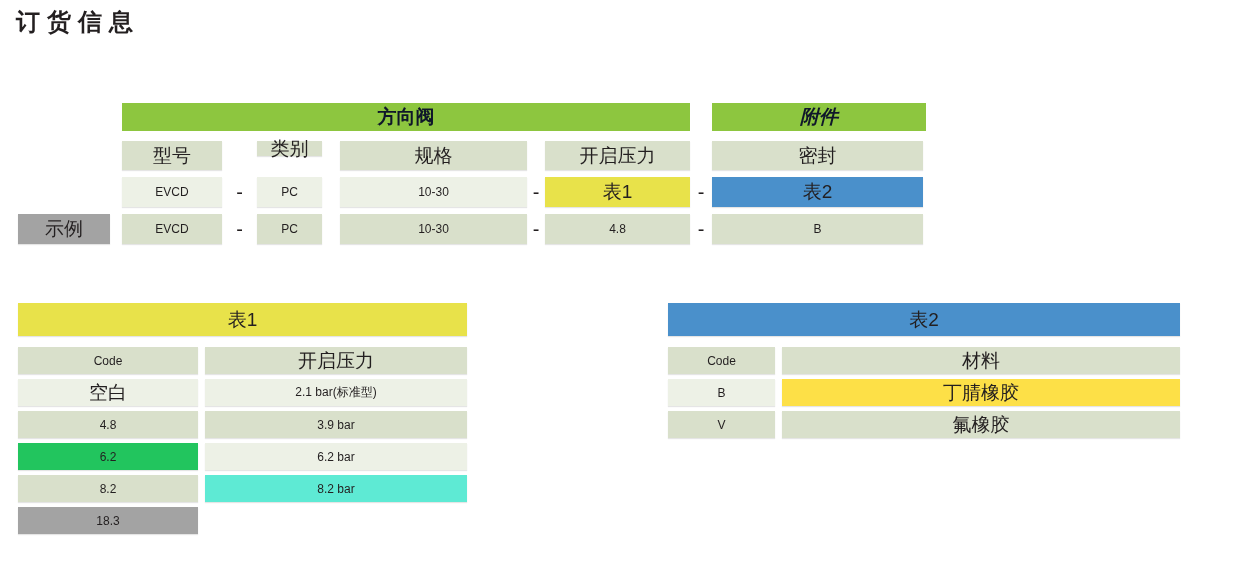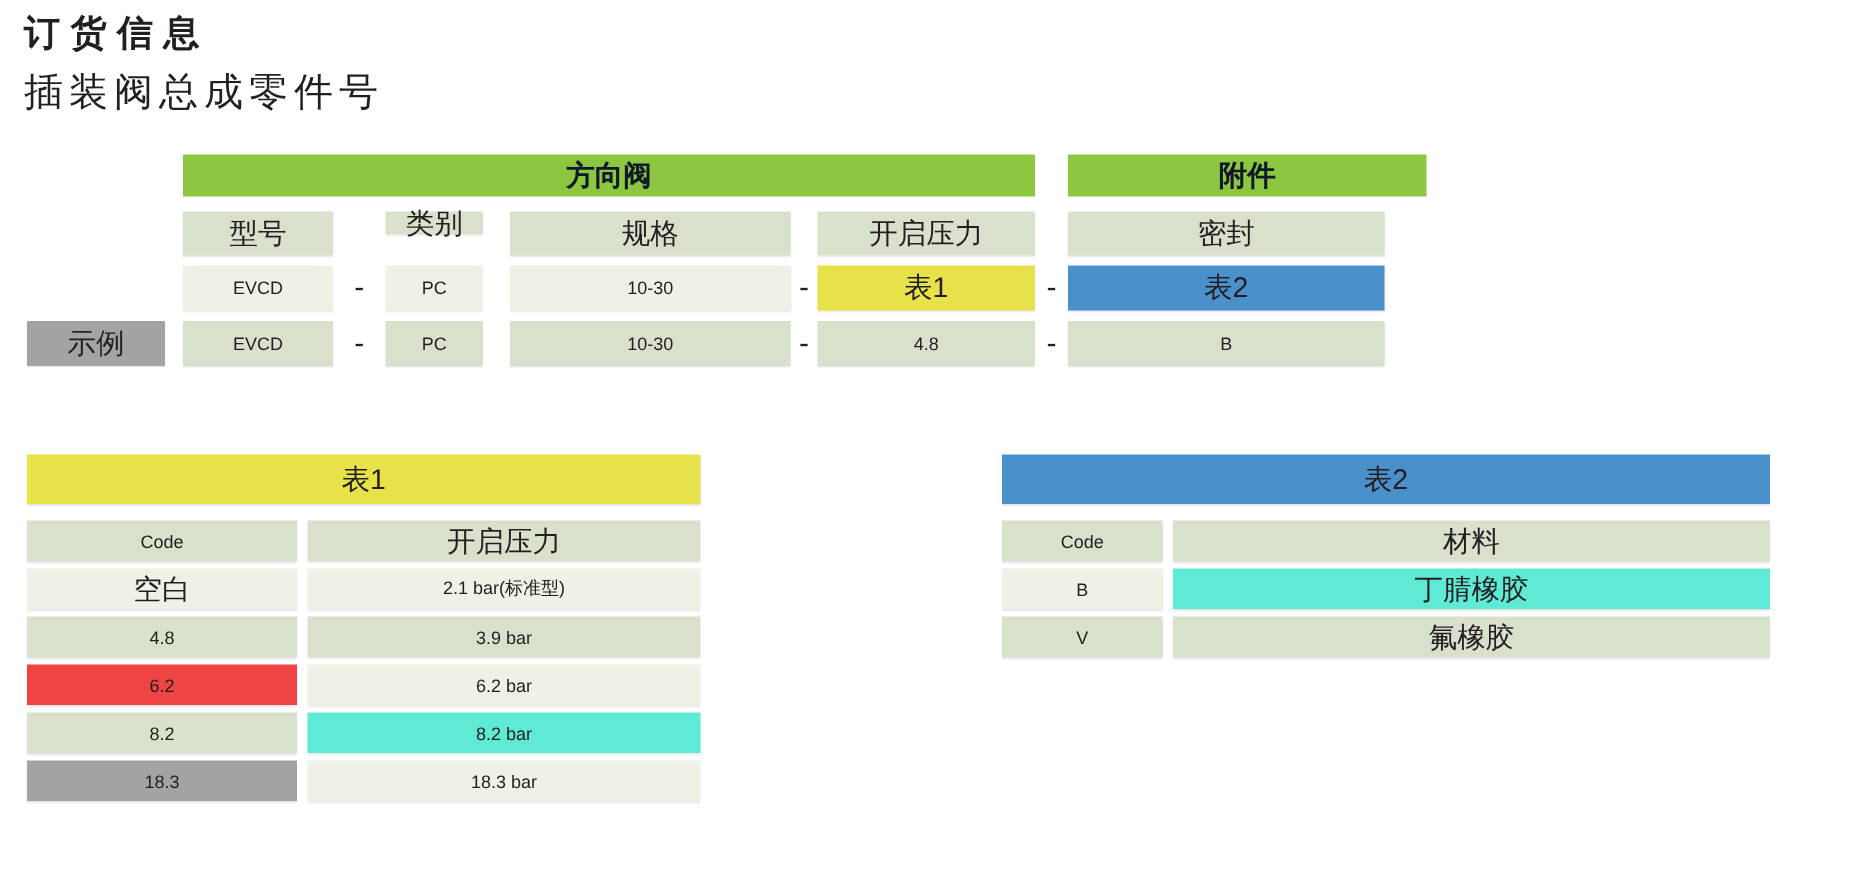--- a/index.html
+++ b/index.html
@@ -50,26 +50,25 @@
   }
   .gap{width:7px;flex:0 0 7px;}
   .grow{flex:1;}
 </style>
 </head>
 <body>
 
 <div class="page">
 
   <div class="abs title">订货信息</div>
-  <div class="abs subtitle">插装阀总成零件号</div>
 
   <div>
 
     <div class="abs cell green" style="left:122px;top:103px;width:568px;height:28px;background:#8dc63f;">方向阀</div>
-    <div class="abs cell green" style="left:712px;top:103px;width:239px;height:28px;background:#8dc63f;">附件</div>
+    <div class="abs cell green" style="left:712px;top:103px;width:214px;height:28px;background:#8dc63f;font-style:italic;">附件</div>
 
     <div class="abs cell cjk" style="left:122px;top:141px;width:100px;height:29px;background:#d9e0cb;">型号</div>
     <div class="abs cell cjk" style="left:257px;top:141px;width:65px;height:15px;background:#d9e0cb;">类别</div>
     <div class="abs cell cjk" style="left:340px;top:141px;width:187px;height:29px;background:#d9e0cb;">规格</div>
     <div class="abs cell cjk" style="left:545px;top:141px;width:145px;height:29px;background:#d9e0cb;">开启压力</div>
     <div class="abs cell cjk" style="left:712px;top:141px;width:211px;height:29px;background:#d9e0cb;">密封</div>
 
     <div class="abs cell latin" style="left:122px;top:177px;width:100px;height:30px;background:#edf1e6;">EVCD</div>
     <div class="abs dash" style="left:222px;top:177px;width:35px;height:30px;">-</div>
     <div class="abs cell latin" style="left:257px;top:177px;width:65px;height:30px;background:#edf1e6;">PC</div>
@@ -101,47 +100,46 @@
       <div class="bcell cjk" style="width:180px;background:#edf1e6;">空白</div>
       <div class="gap"></div>
       <div class="bcell latin grow" style="background:#edf1e6;">2.1 bar(标准型)</div>
     </div>
     <div class="brow">
       <div class="bcell latin" style="width:180px;background:#d9e0cb;">4.8</div>
       <div class="gap"></div>
       <div class="bcell latin grow" style="background:#d9e0cb;">3.9 bar</div>
     </div>
     <div class="brow">
-      <div class="bcell latin" style="width:180px;background:#ef4444;">6.2</div>
+      <div class="bcell latin" style="width:180px;background:#22c55e;">6.2</div>
       <div class="gap"></div>
       <div class="bcell latin grow" style="background:#edf1e6;">6.2 bar</div>
     </div>
     <div class="brow">
       <div class="bcell latin" style="width:180px;background:#d9e0cb;">8.2</div>
       <div class="gap"></div>
       <div class="bcell latin grow" style="background:#5eead4;">8.2 bar</div>
     </div>
     <div class="brow">
       <div class="bcell latin" style="width:180px;background:#a3a3a3;">18.3</div>
       <div class="gap"></div>
-      <div class="bcell latin grow" style="background:#edf1e6;">18.3 bar</div>
     </div>
   </div>
 
   <div class="btable" style="left:668px;top:303px;width:512px;">
     <div class="btitle" style="background:#4a90cb;">表2</div>
     <div class="brow">
       <div class="bcell latin" style="width:107px;background:#d9e0cb;">Code</div>
       <div class="gap"></div>
       <div class="bcell cjk grow" style="background:#d9e0cb;">材料</div>
     </div>
     <div class="brow">
       <div class="bcell latin" style="width:107px;background:#edf1e6;">B</div>
       <div class="gap"></div>
-      <div class="bcell cjk grow" style="background:#5eead4;">丁腈橡胶</div>
+      <div class="bcell cjk grow" style="background:#fde047;">丁腈橡胶</div>
     </div>
     <div class="brow">
       <div class="bcell latin" style="width:107px;background:#d9e0cb;">V</div>
       <div class="gap"></div>
       <div class="bcell cjk grow" style="background:#d9e0cb;">氟橡胶</div>
     </div>
   </div>
 
 </div>
 

